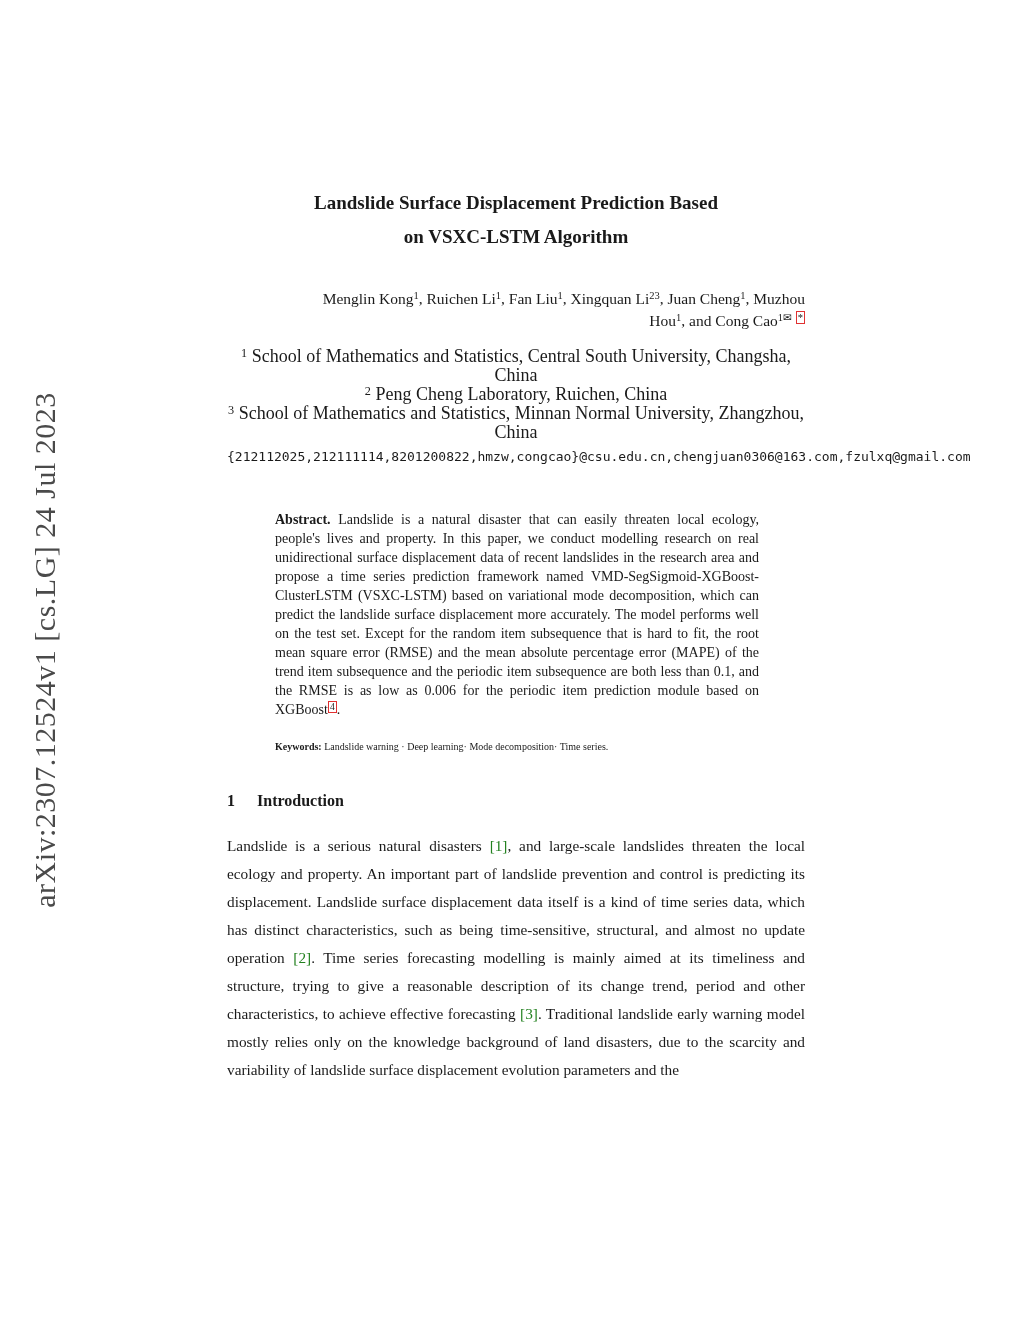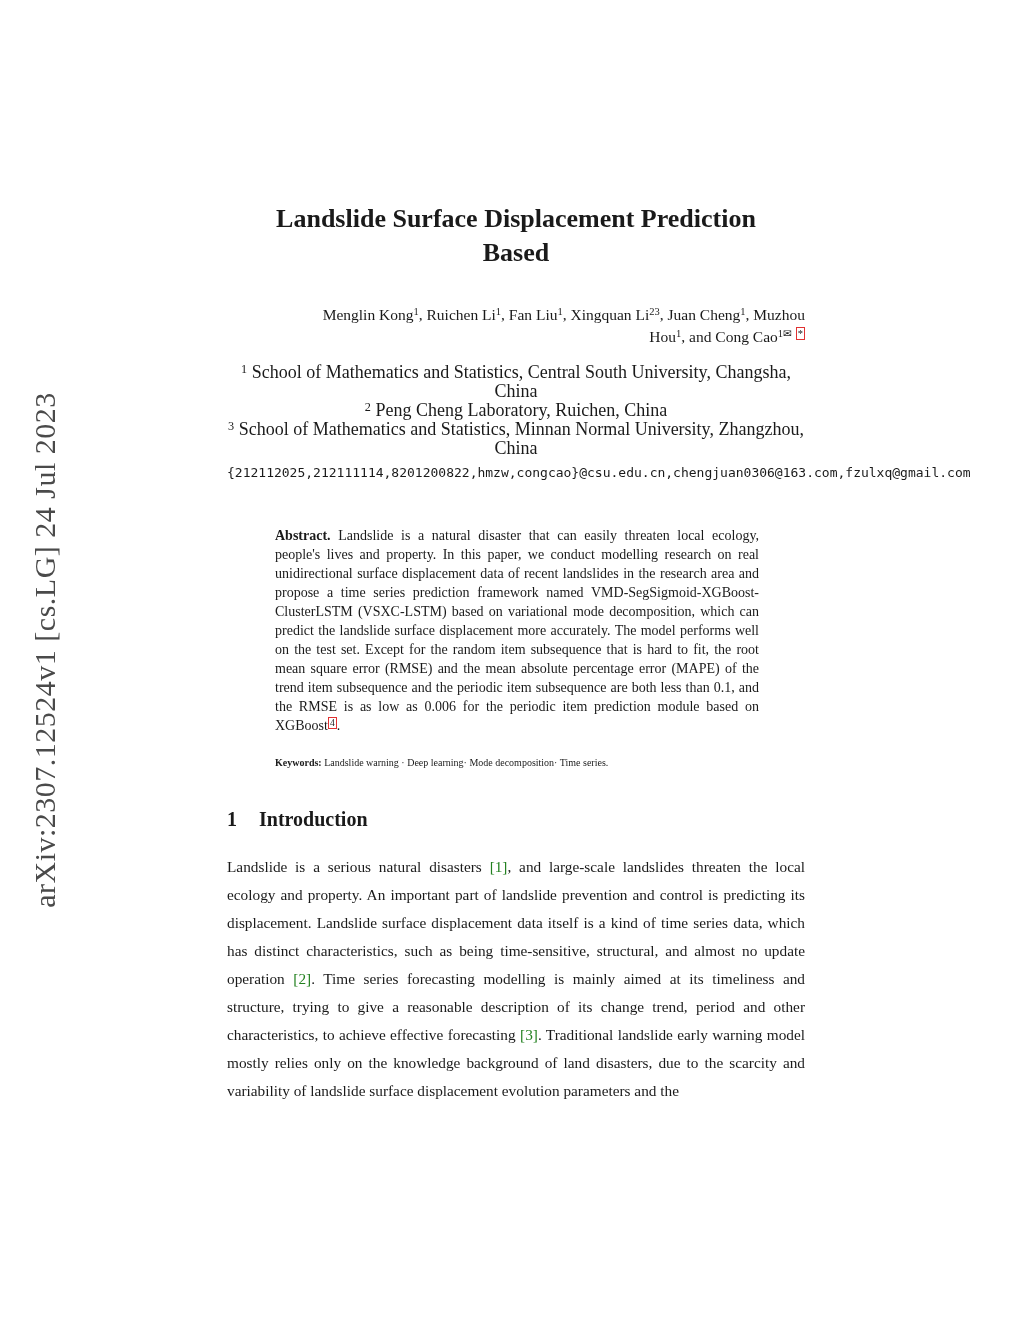--- a/index.html
+++ b/index.html
@@ -25,22 +25,22 @@
     letter-spacing: 0.5px;
     color: #4a4a4a;
   }
   .content {
     position: absolute;
     left: 227px;
     top: 186px;
     width: 578px;
   }
   .paper-title {
-    margin: 16px;
-    font-size: 26px;
+    margin: 0;
+    font-size: 19px;
     font-weight: bold;
     text-align: center;
     line-height: 34px;
   }
   .paper-title span { display: block; }
   .authors {
     margin-top: 34px;
     font-size: 15.5px;
     line-height: 22px;
     text-align: right;
@@ -68,21 +68,21 @@
   }
   .keywords-block {
     margin: 18px 46px 0 48px;
     width: 484px;
     font-size: 10px;
     line-height: 19px;
     text-align: justify;
   }
   .section-heading {
     margin: 36px 0 0 0;
-    font-size: 20px;
+    font-size: 16px;
     font-weight: bold;
   }
   .section-heading .sec-num { margin-right: 22px; }
   .body-paragraph {
     margin-top: 22px;
     font-size: 15.3px;
     line-height: 28px;
     text-align: justify;
   }
   .footnote-area {
@@ -121,20 +121,21 @@
 <body>
 
 <div class="page">
 
   <div class="arxiv-watermark">arXiv:2307.12524v1 [cs.LG] 24 Jul 2023</div>
 
   <main class="content">
 
     <h1 class="paper-title">
       <span>Landslide Surface Displacement Prediction Based</span>
+      <span>on VSXC-LSTM Algorithm</span>
     </h1>
 
     <div class="authors">
       <div><span>Menglin Kong</span><span class="sup">1</span><span>, Ruichen Li</span><span class="sup">1</span><span>, Fan Liu</span><span class="sup">1</span><span>, Xingquan Li</span><span class="sup">23</span><span>, Juan Cheng</span><span class="sup">1</span><span>, Muzhou</span></div>
       <div><span>Hou</span><span class="sup">1</span><span>, and Cong Cao</span><span class="sup">1✉</span><span> </span><span class="sup refbox">*</span></div>
     </div>
 
     <div class="affiliations">
       <div><span class="sup">1</span><span> School of Mathematics and Statistics, Central South University, Changsha, China</span></div>
       <div><span class="sup">2</span><span> Peng Cheng Laboratory, Ruichen, China</span></div>

